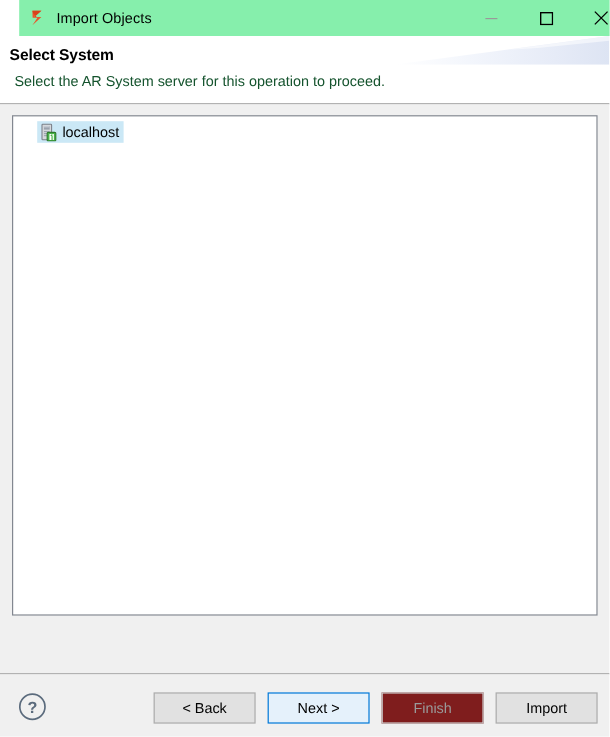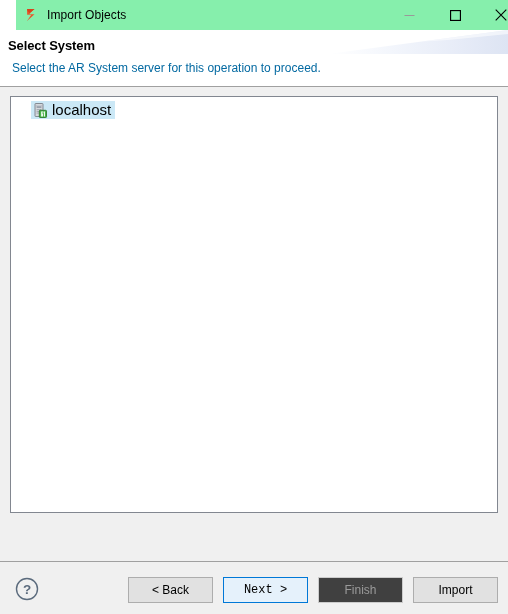--- a/index.html
+++ b/index.html
@@ -90,21 +90,21 @@
     font-weight: bold;
     color: #000000;
     letter-spacing: -0.1px;
     white-space: nowrap;
   }
   .header-desc {
     position: absolute;
     left: 12px;
     top: 31px;
     font-size: 12px;
-    color: #0369a1;
+    color: #14532d;
     white-space: nowrap;
   }
   .header-sep {
     position: absolute;
     top: 86px; left: 0;
     width: 508px;
     height: 1px;
     background: #a0a0a0;
   }
 
@@ -140,21 +140,21 @@
     box-sizing: border-box;
   }
   .tree-item-icon {
     width: 16px;
     height: 16px;
     margin-right: 4px;
     flex: 0 0 auto;
     display: block;
   }
   .tree-item-label {
-    font-size: 15px;
+    font-size: 12px;
     color: #000000;
     line-height: 16px;
     white-space: nowrap;
   }
 
   
   .footer-sep {
     position: absolute;
     top: 561px; left: 0;
     width: 508px;
@@ -199,24 +199,23 @@
     background: #e1e1e1;
     border: 1px solid #adadad;
     color: #000000;
     padding: 0;
     cursor: default;
     white-space: nowrap;
   }
   .btn.default {
     background: #e5f1fb;
     border: 1px solid #0078d7;
-    font-family: Liberation Mono, monospace;
   }
   .btn.disabled {
-    background: #404040;
+    background: #7f1d1d;
     border: 1px solid #cccccc;
     color: #9a9a9a;
   }
 </style>
 </head>
 <body>
 
 <div class="titlebar">
   <span class="titlebar-icon">
     <svg width="16" height="16" viewBox="0 0 16 16">

